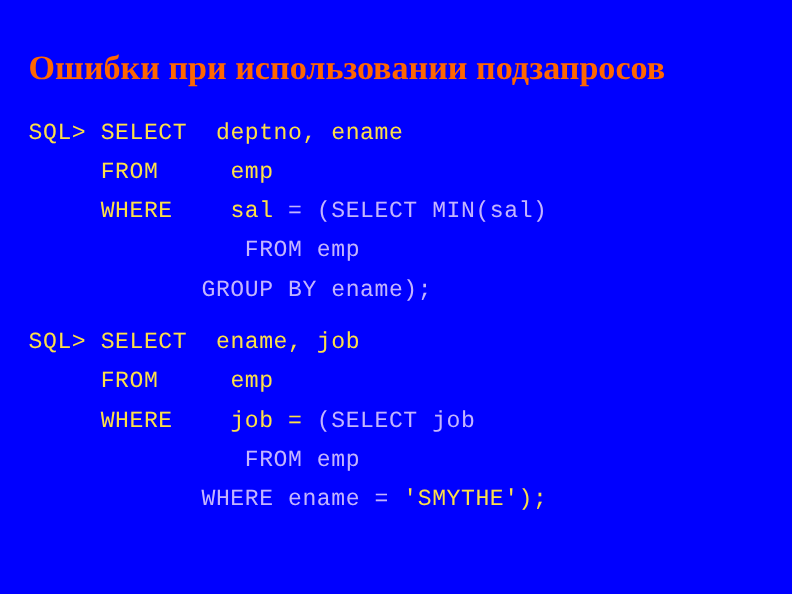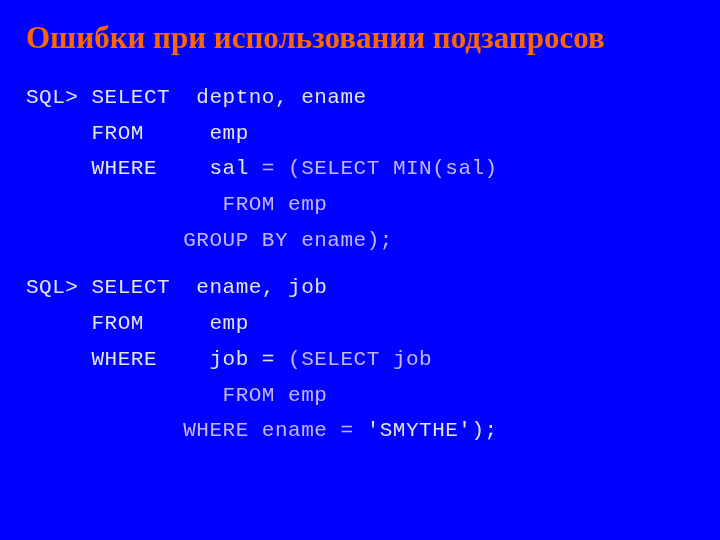--- a/index.html
+++ b/index.html
@@ -9,36 +9,36 @@
     height: 540px;
     background: #0000ff;
     font-family: "Times New Roman", Times, serif;
     overflow: hidden;
   }
   .slide {
     width: 720px;
     height: 540px;
     position: relative;
     box-sizing: border-box;
-    padding: 20px 26px 10px 26px;
+    padding: 44px 26px 10px 26px;
   }
   .title {
     color: #ff6600;
     font-size: 31px;
     font-weight: bold;
     margin: 0 0 24px 0;
   }
   .code {
     font-family: "Courier New", Courier, monospace;
     font-size: 21px;
     line-height: 1.7;
     white-space: pre;
     letter-spacing: 0.5px;
   }
-  .w { color: #e5e5e5; }
+  .w { color: #fde047; }
   .r { color: #c4b5fd; }
 </style>
 </head>
 <body>
 
 <div class="slide">
   <h1 class="title">Ошибки при использовании подзапросов</h1>
 
   <div class="code"><span class="w">SQL&gt; SELECT </span><span class="w"> deptno, ename</span>
 <span class="w">     FROM   </span><span class="w">  emp</span>

